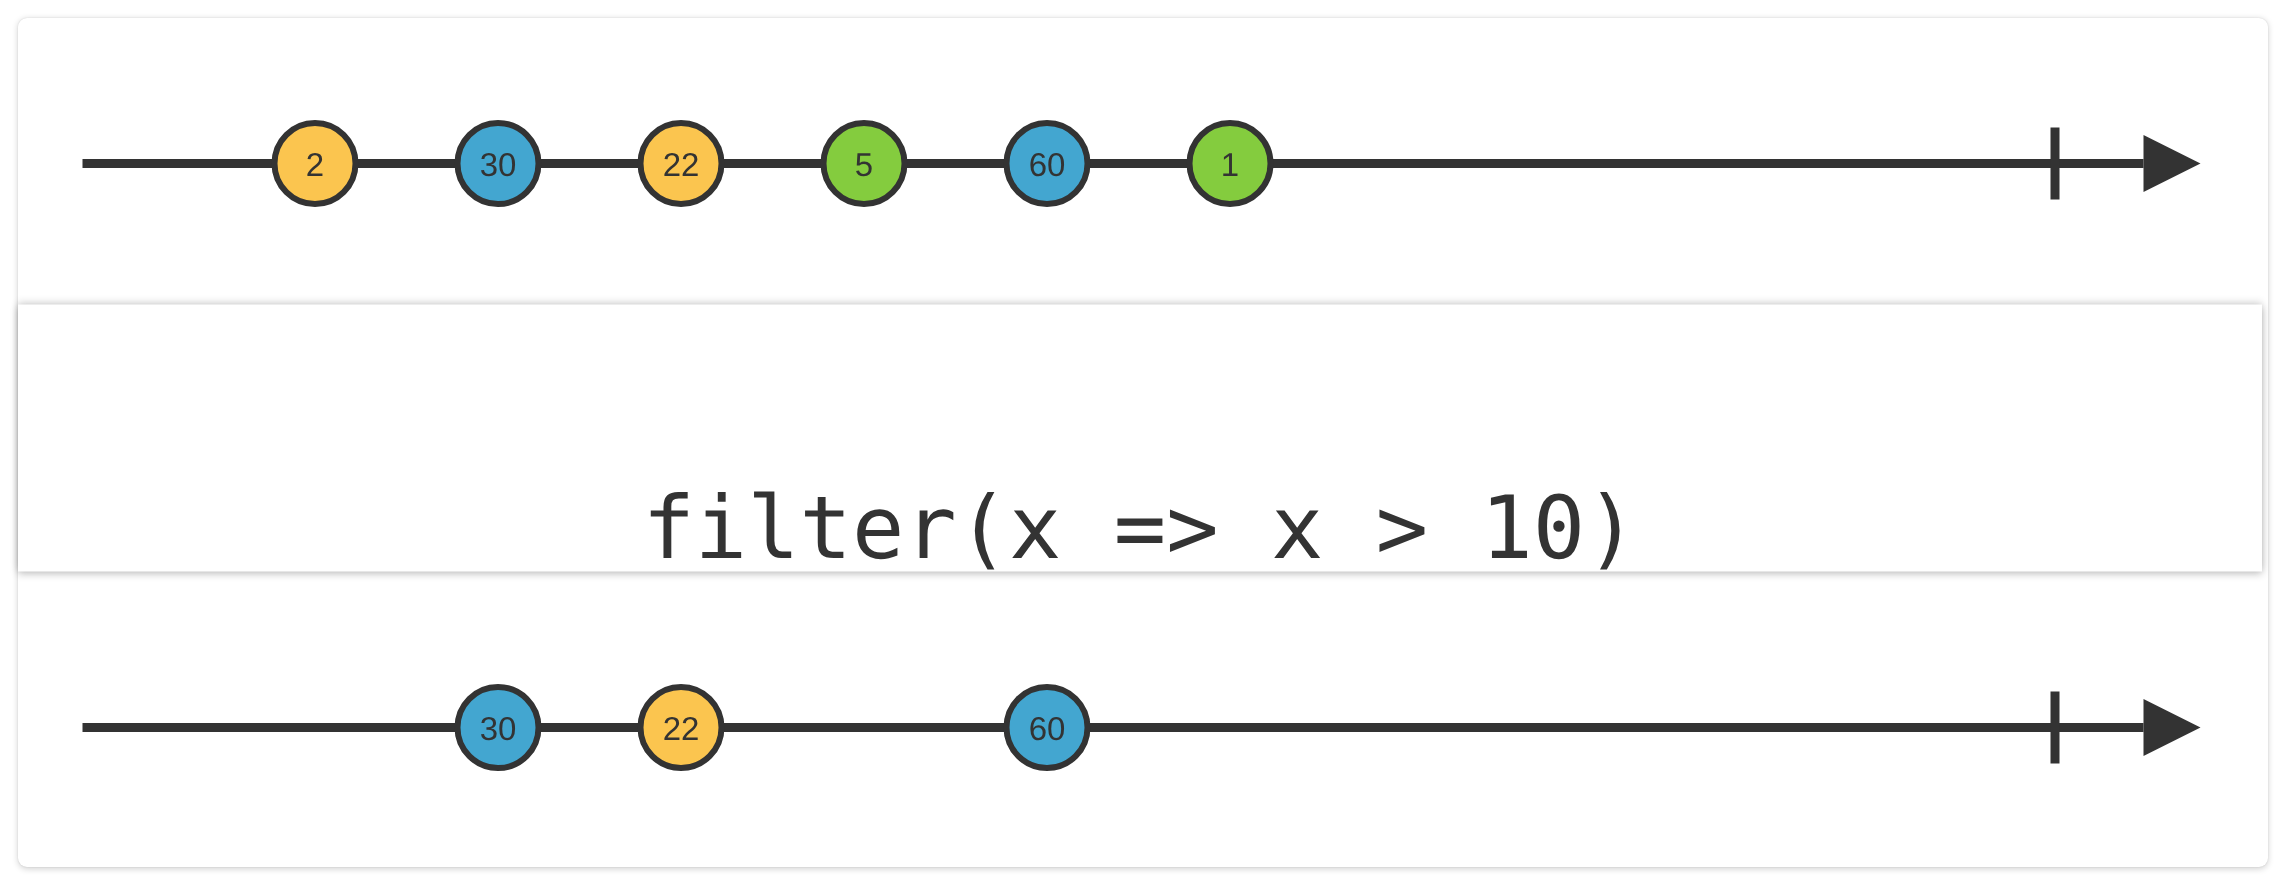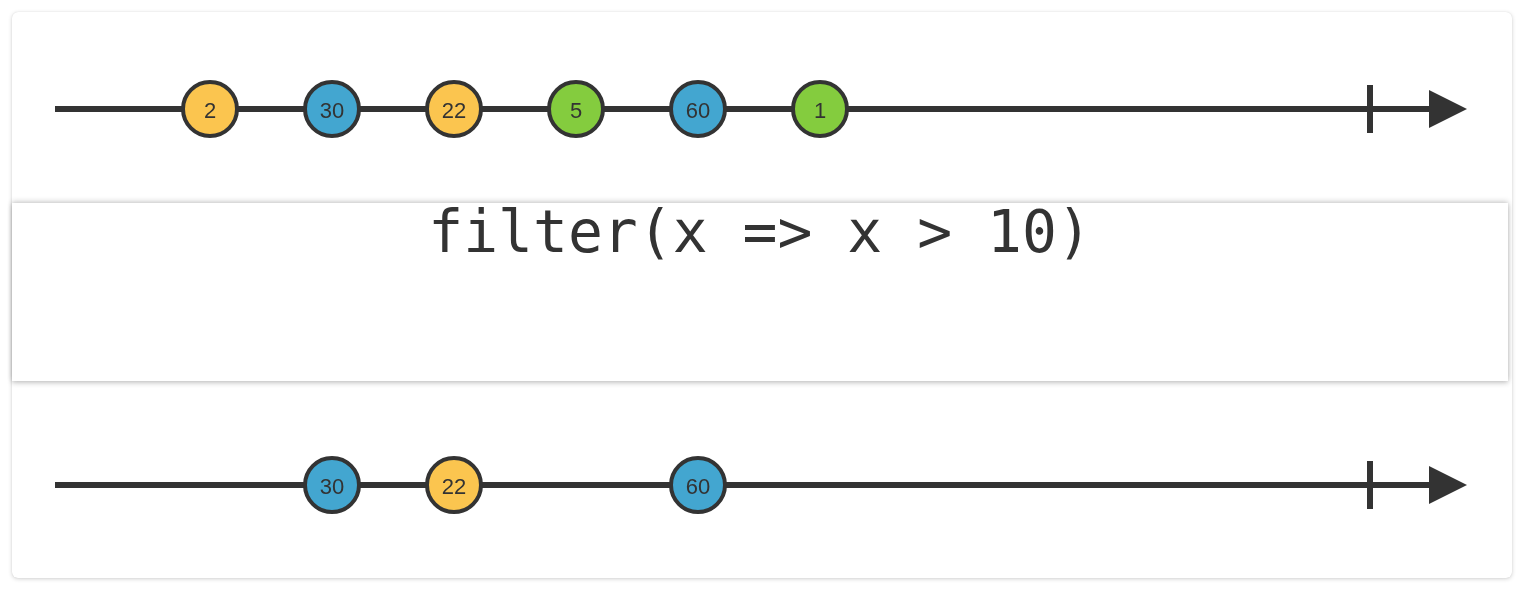--- a/index.html
+++ b/index.html
@@ -48,21 +48,21 @@
   
   .operator-panel {
     position: absolute;
     left: 0px;
     top: 191px;
     width: 1496px;
     height: 178px;
     background: #ffffff;
     box-shadow: 0 2px 5px rgba(0,0,0,0.22), 0 -2px 5px rgba(0,0,0,0.16);
     display: flex;
-    align-items: flex-start;
+    align-items: flex-end;
     justify-content: center;
     box-sizing: border-box;
     z-index: 3;
   }
   .operator-text {
     font-family: "DejaVu Sans Mono", "Liberation Mono", monospace;
     font-size: 58px;
     line-height: 1;
     color: #333333;
     letter-spacing: 0px;

